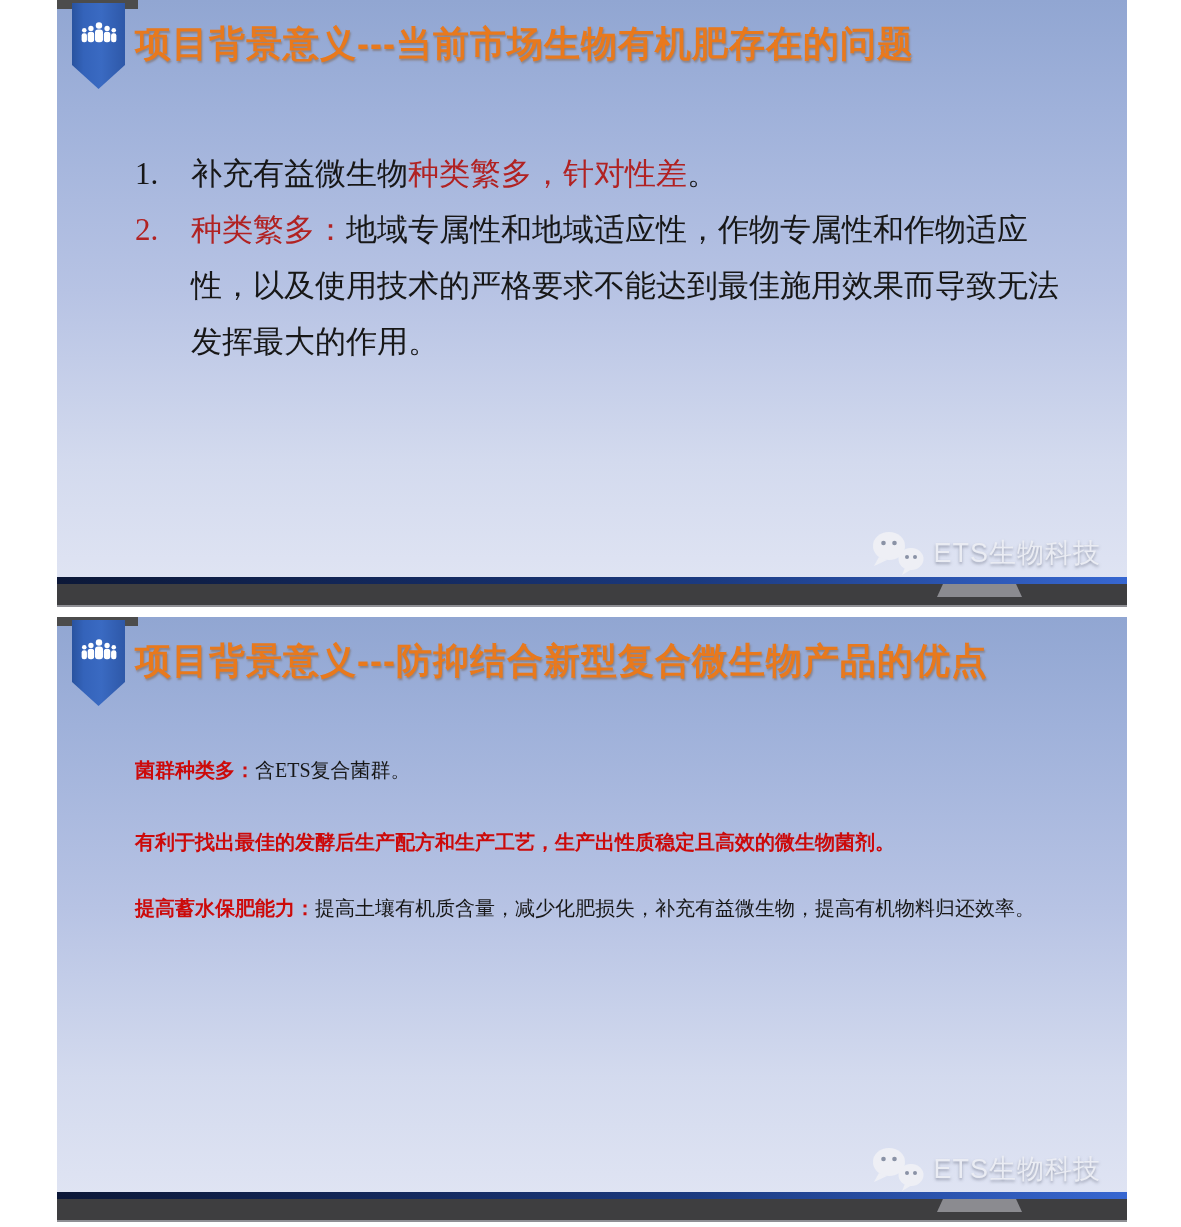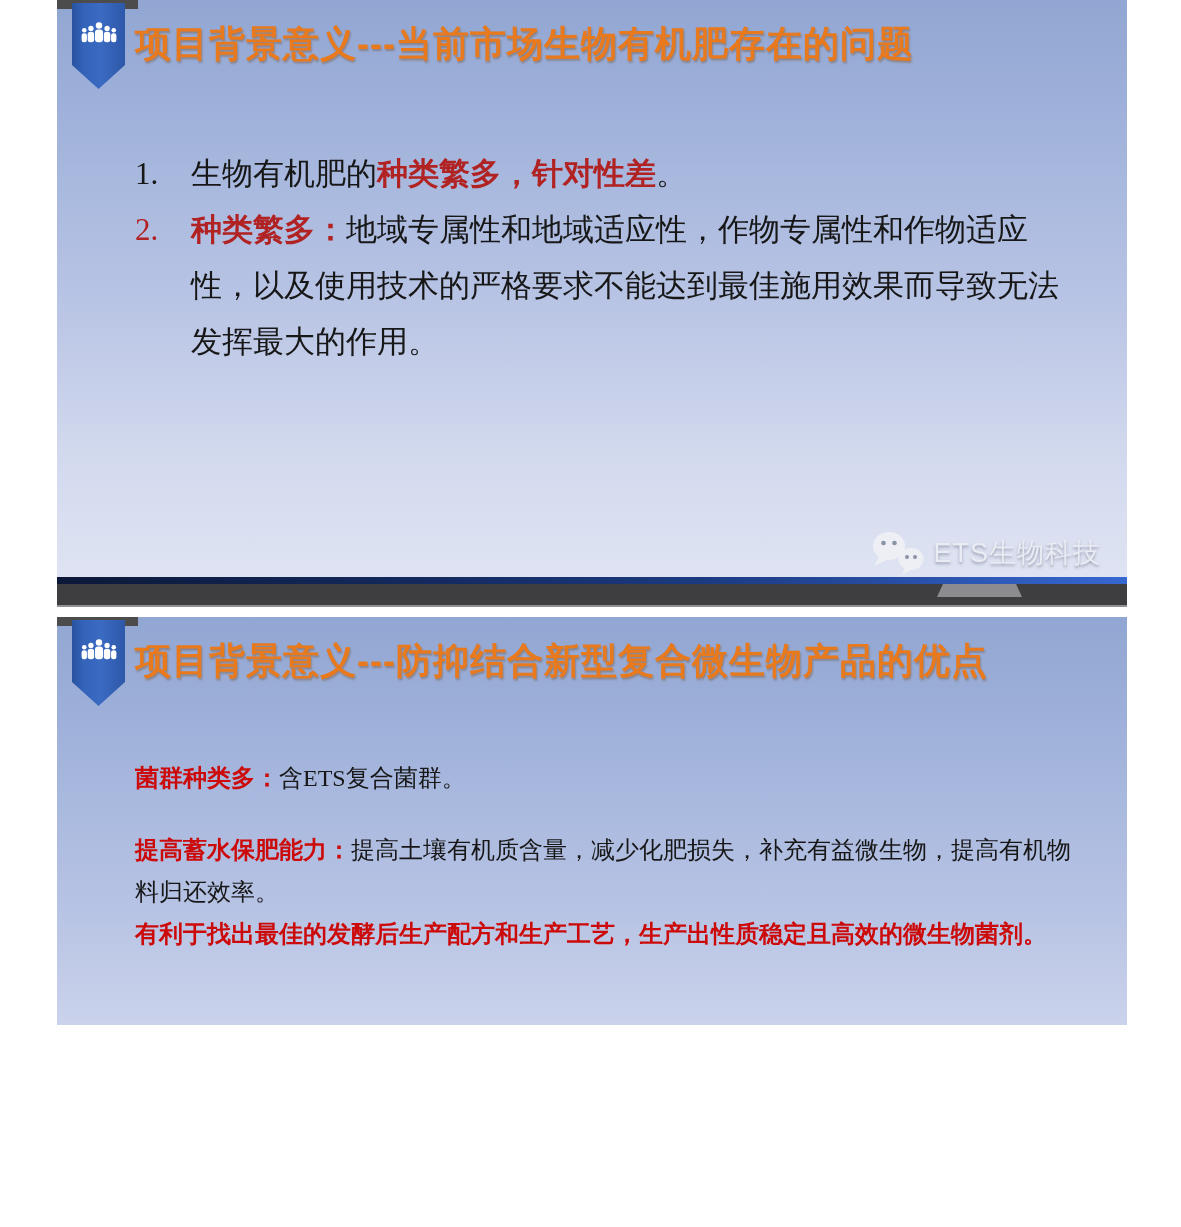--- a/index.html
+++ b/index.html
@@ -1,19 +1,19 @@
 <!DOCTYPE html>
 <html><head>
 <meta charset="utf-8">
 <style>
   * { margin:0; padding:0; box-sizing:border-box; }
   html,body { background:#ffffff; }
   body { width:1181px; height:1227px; position:relative; font-family:"Liberation Sans", sans-serif; }
 
-  .canvas { position:absolute; left:0; top:0; width:1181px; height:1025px; background:#ffffff; overflow:hidden; }
+  .canvas { position:absolute; left:0; top:0; width:1181px; height:1227px; background:#ffffff; overflow:hidden; }
 
   .slide {
     position:absolute; left:57px; width:1070px;
     background:linear-gradient(180deg,#91a6d2 0%,#9fb1da 18%,#b7c3e4 48%,#d3daee 76%,#e2e6f4 100%);
     overflow:hidden;
   }
   .slide-1 { top:0; height:607px; }
   .slide-2 { top:617px; height:605px;padding-left:48px; }
 
   .top-strip { position:absolute; left:0; top:0; width:81px; height:9px; background:#4c4c4c; z-index:1; }
@@ -35,26 +35,26 @@
 
   
   .body1 {
     position:absolute; left:78px; top:146px; width:924px;
     font-family:"Liberation Serif", serif; font-size:31px; line-height:56px; color:#171717;
   }
   .list-item { display:flex; align-items:flex-start; }
   .item-num { flex:none; width:56px; }
   .item-num.red { color:#b12222; }
   .item-text { flex:1; max-width:868px; }
-  .red1 { color:#b12222;font-weight:bold; }
+  .red1 { color:#b12222; }
 
   
   .body2 {
-    position:absolute; left:78px; top:140px; width:955px;
-    font-size:24px; line-height:42px; color:#171717;
+    position:absolute; left:78px; top:132px; width:955px;
+    font-size:20px; line-height:42px; color:#171717;
   }
   .para { font-family:"Liberation Serif", serif; }
   .para-1 { margin-bottom:30px; }
   .para-2 { margin-bottom:24px; }
   .red2 { color:#cc0a0a; font-weight:bold; font-family:"Liberation Sans", sans-serif; }
 
   
   .watermark { position:absolute; right:26px; display:flex; align-items:center; gap:6px; z-index:3; }
   .slide-1 .watermark { bottom:31px; }
   .slide-2 .watermark { bottom:30px; }
@@ -100,21 +100,21 @@
             <rect x="32.7" y="13.2" width="5.6" height="9.4" rx="2.4"></rect>
         </g>
       </svg>
     </div>
 
     <h1 class="slide-title">项目背景意义---当前市场生物有机肥存在的问题</h1>
 
     <div class="body1">
       <div class="list-item">
         <span class="item-num">1.</span>
-        <span class="item-text"><span>生物有机肥的</span><span class="red1">种类繁多，针对性差</span><span>。</span></span>
+        <span class="item-text"><span>补充有益微生物</span><span class="red1">种类繁多，针对性差</span><span>。</span></span>
       </div>
       <div class="list-item">
         <span class="item-num red">2.</span>
         <span class="item-text"><span class="red1">种类繁多：</span><span>地域专属性和地域适应性，作物专属性和作物适应性，以及使用技术的严格要求不能达到最佳施用效果而导致无法发挥最大的作用。</span></span>
       </div>
     </div>
 
     <div class="watermark">
       <svg width="58" height="46" viewBox="0 0 58 46">
         <g fill="#f0f1f6" opacity="0.92">
@@ -156,22 +156,22 @@
           <circle cx="35.5" cy="10" r="2.4"></circle>
             <rect x="32.7" y="13.2" width="5.6" height="9.4" rx="2.4"></rect>
         </g>
       </svg>
     </div>
 
     <h1 class="slide-title">项目背景意义---防抑结合新型复合微生物产品的优点</h1>
 
     <div class="body2">
       <p class="para para-1"><span class="red2">菌群种类多：</span><span>含ETS复合菌群。</span></p>
+      <p class="para para-2"><span class="red2">有利于找出最佳的发酵后生产配方和生产工艺，生产出性质稳定且高效的微生物菌剂。</span></p>
       <p class="para para-3"><span class="red2">提高蓄水保肥能力：</span><span>提高土壤有机质含量，减少化肥损失，补充有益微生物，提高有机物料归还效率。</span></p>
-      <p class="para para-2"><span class="red2">有利于找出最佳的发酵后生产配方和生产工艺，生产出性质稳定且高效的微生物菌剂。</span></p>
     </div>
 
     <div class="watermark">
       <svg width="58" height="46" viewBox="0 0 58 46">
         <g fill="#f0f1f6" opacity="0.92">
           <ellipse cx="20" cy="16" rx="16" ry="14"></ellipse>
           <path d="M10 27 L5 36 L18 30 Z"></path>
           <ellipse cx="42" cy="29" rx="12.5" ry="11"></ellipse>
           <path d="M36 38 L33 45 L43 39 Z"></path>
         </g>

